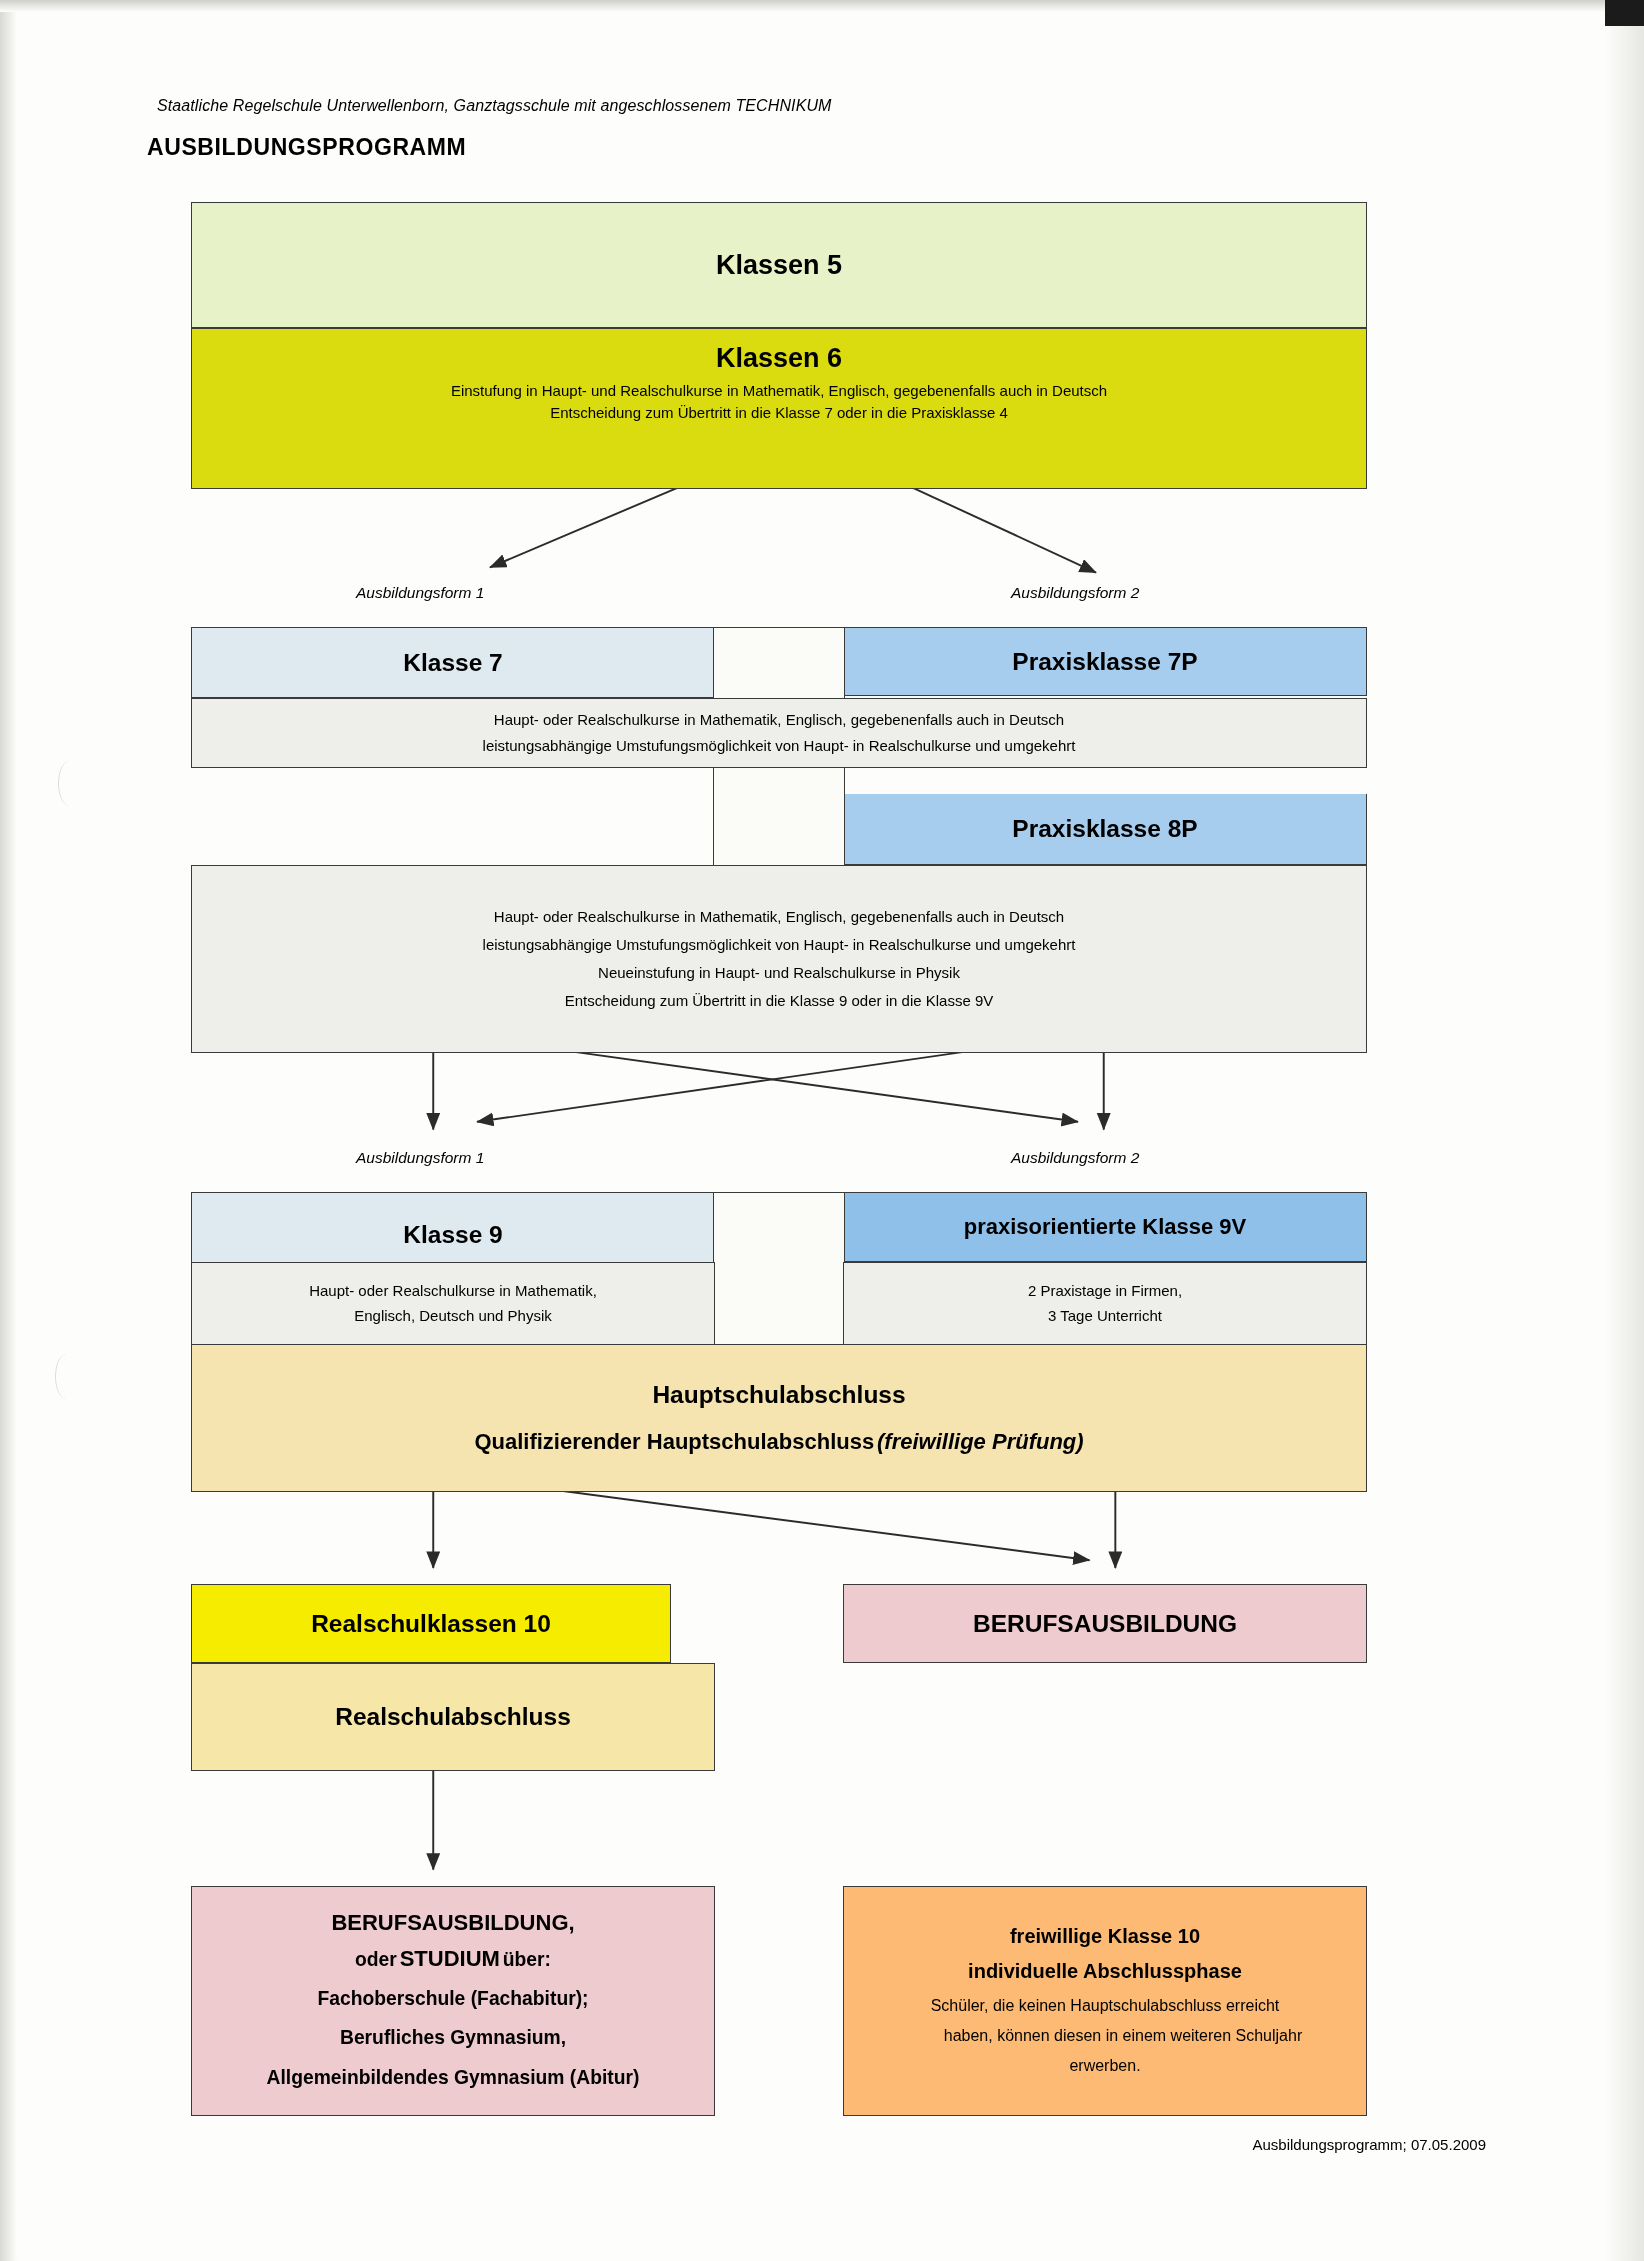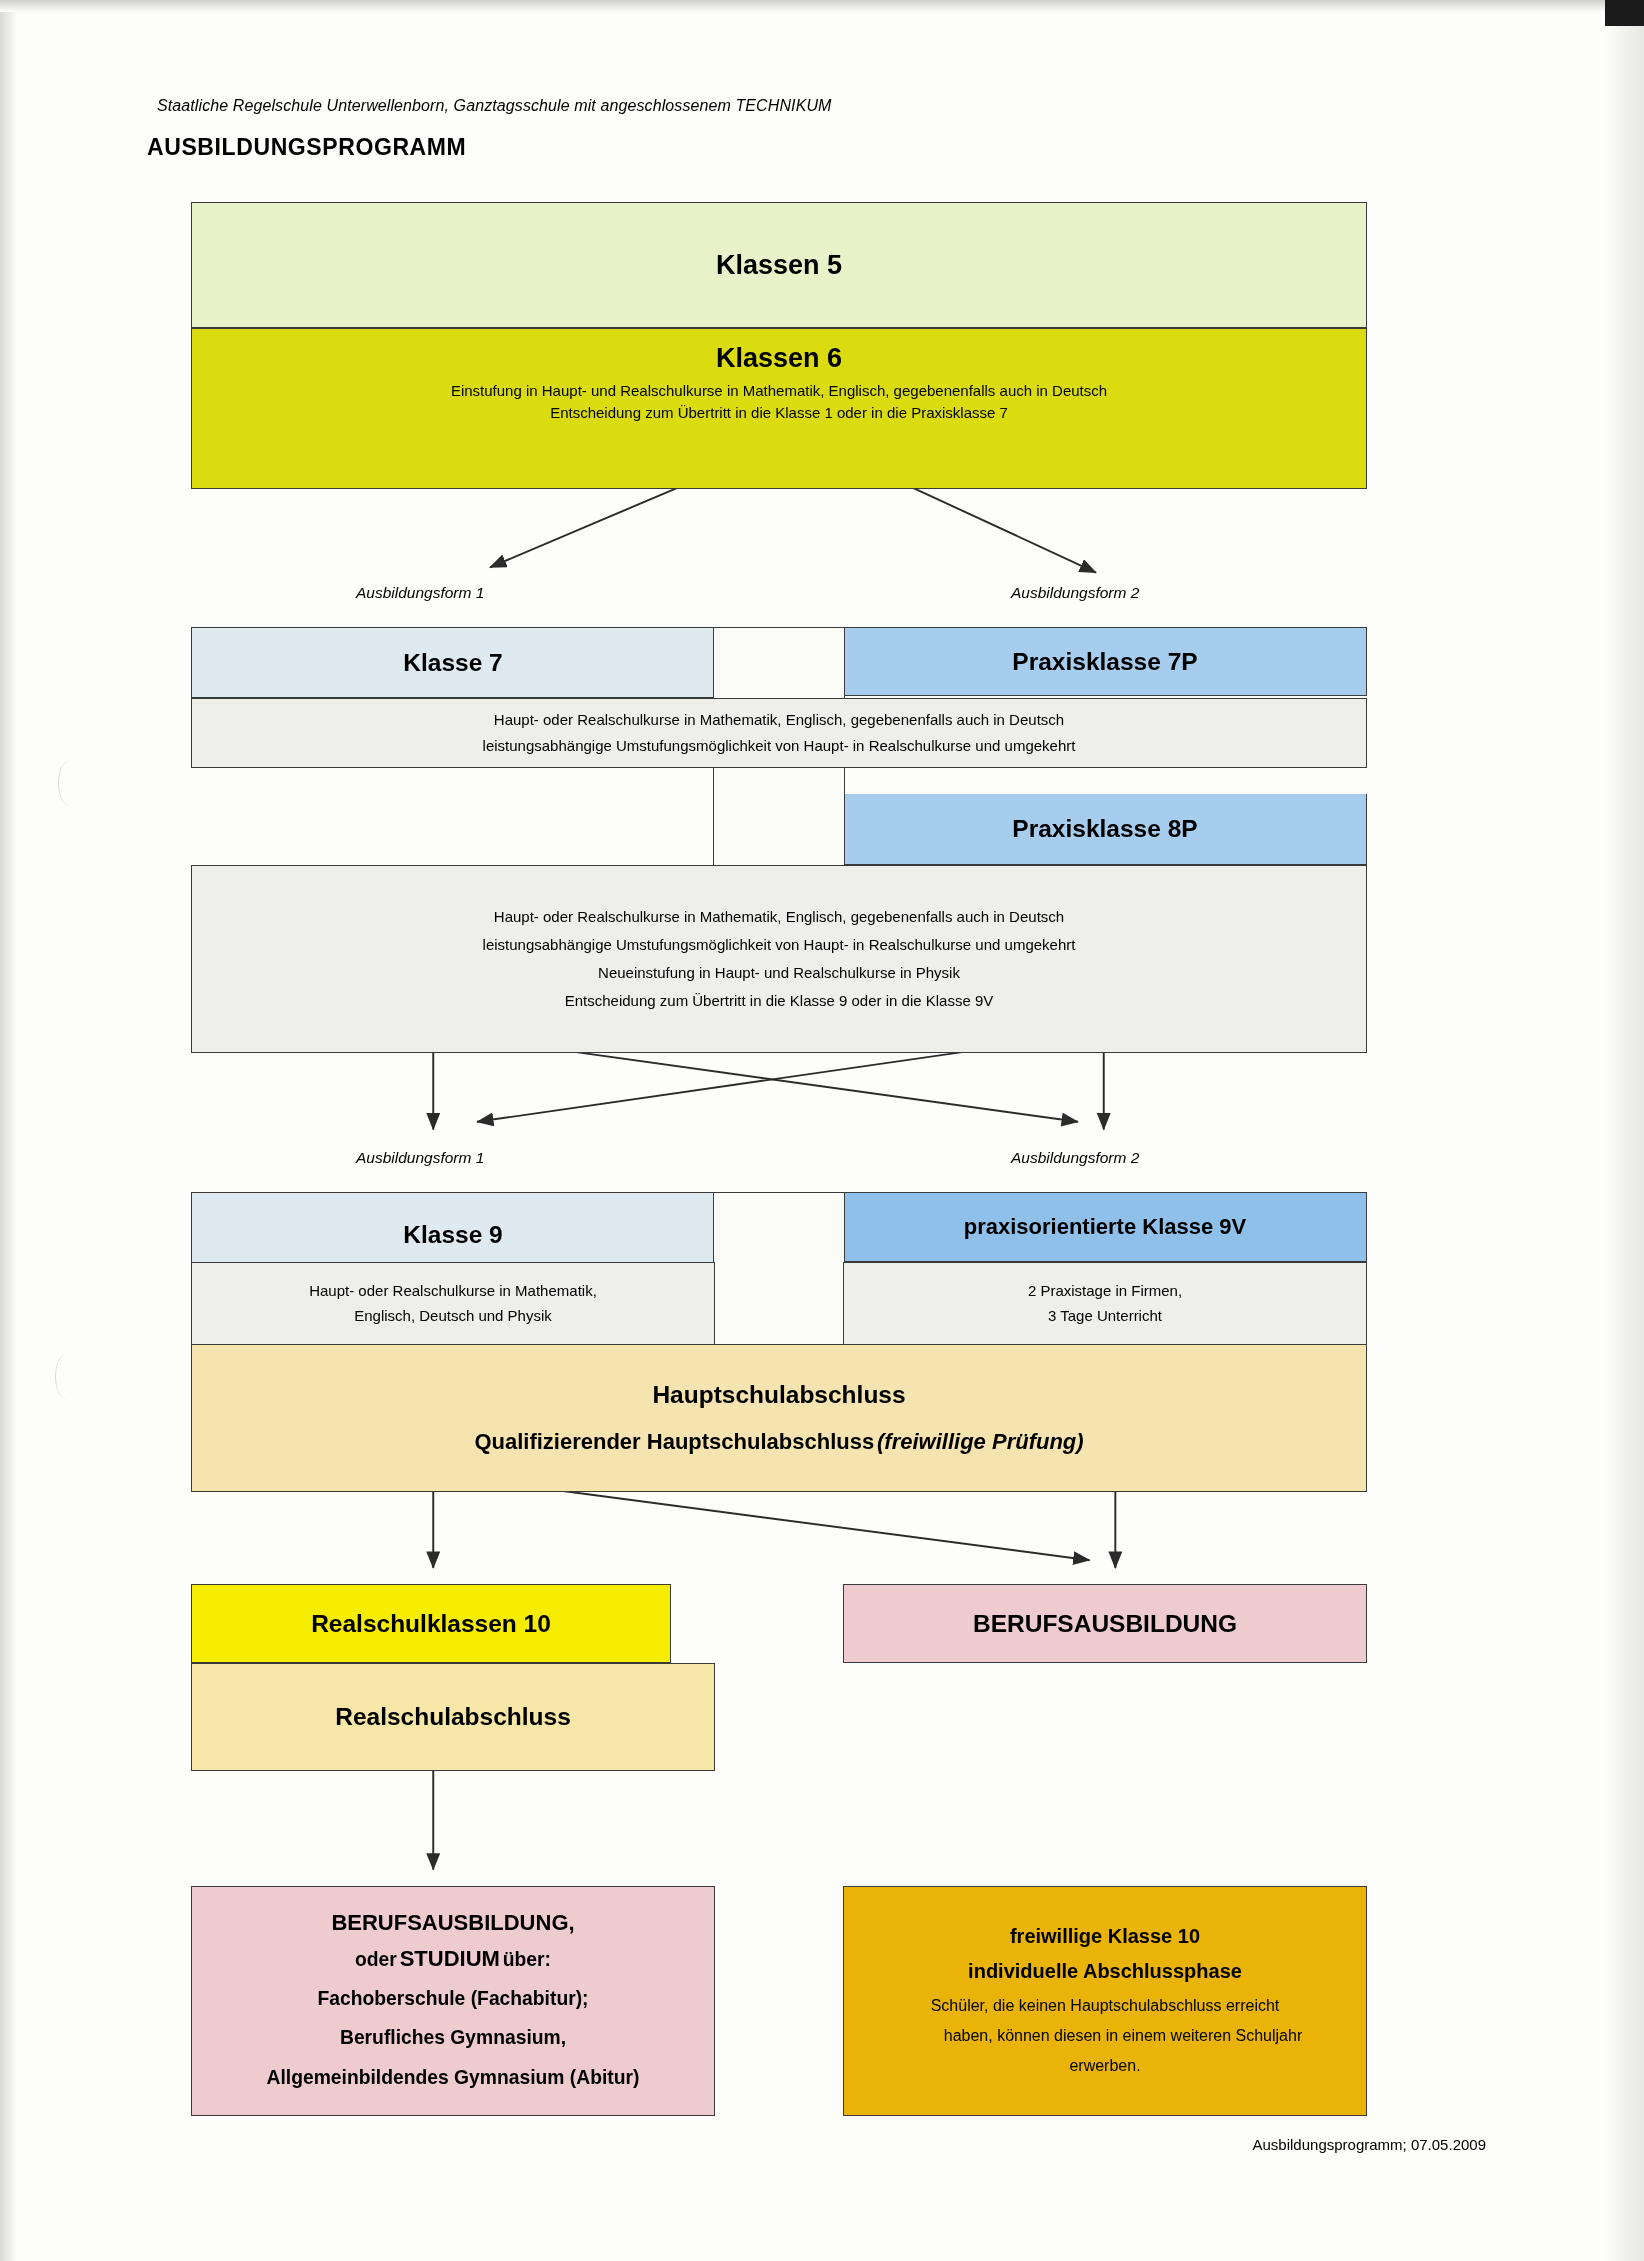--- a/index.html
+++ b/index.html
@@ -163,21 +163,21 @@
     </g>
   </svg>
 
   <div class="box" style="left:191px; top:186px; width:1176px; height:126px; background:#e8f2c8;">
     <div class="title-l">Klassen 5</div>
   </div>
 
   <div class="box" style="left:191px; top:312px; width:1176px; height:161px; background:#dbdc10; justify-content:flex-start; padding-top:14px;">
     <div class="title-l" style="margin-bottom:6.4px;">Klassen 6</div>
     <div class="desc">Einstufung in Haupt- und Realschulkurse in Mathematik, Englisch, gegebenenfalls auch in Deutsch</div>
-    <div class="desc">Entscheidung zum Übertritt in die Klasse 1 oder in die Praxisklasse 7</div>
+    <div class="desc">Entscheidung zum Übertritt in die Klasse 7 oder in die Praxisklasse 4</div>
   </div>
 
   <div class="caption" style="left:356px; top:584px;">Ausbildungsform 1</div>
   <div class="caption" style="left:1011px; top:584px;">Ausbildungsform 2</div>
 
   <div class="box" style="left:191px; top:611px; width:524px; height:71px; background:#dfeaf0;">
     <div class="title-m">Klasse 7</div>
   </div>
   <div class="box" style="left:843px; top:611px; width:524px; height:69px; background:#a7cdee;">
     <div class="title-m">Praxisklasse 7P</div>
@@ -246,21 +246,21 @@
     <div class="nowrap" style="margin-top:10.3px;">
       <span class="desc-b" style="font-size:19.3px;">oder</span>
       <span class="title-s">STUDIUM</span>
       <span class="desc-b" style="font-size:19.3px;">über:</span>
     </div>
     <div class="desc-b" style="font-size:19.3px; margin-top:10.3px;">Fachoberschule (Fachabitur);</div>
     <div class="desc-b" style="font-size:19.3px; margin-top:10.3px;">Berufliches Gymnasium,</div>
     <div class="desc-b" style="font-size:19.3px; margin-top:10.3px;">Allgemeinbildendes Gymnasium (Abitur)</div>
   </div>
 
-  <div class="box" style="left:843px; top:1870px; width:524px; height:230px; background:#eab308;">
+  <div class="box" style="left:843px; top:1870px; width:524px; height:230px; background:#fdba74;">
     <div class="title-s" style="font-size:20px;">freiwillige Klasse 10</div>
     <div class="title-s" style="font-size:20px; margin-top:11.6px;">individuelle Abschlussphase</div>
     <div class="desc" style="font-size:16px; margin-top:11.6px;">Schüler, die keinen Hauptschulabschluss erreicht</div>
     <div class="desc" style="font-size:16px; margin-top:6.4px;padding-left:36px;">haben, können diesen in einem weiteren Schuljahr</div>
     <div class="desc" style="font-size:16px; margin-top:6.4px;">erwerben.</div>
   </div>
 
   <div class="footer">Ausbildungsprogramm; 07.05.2009</div>
 
 </div>

